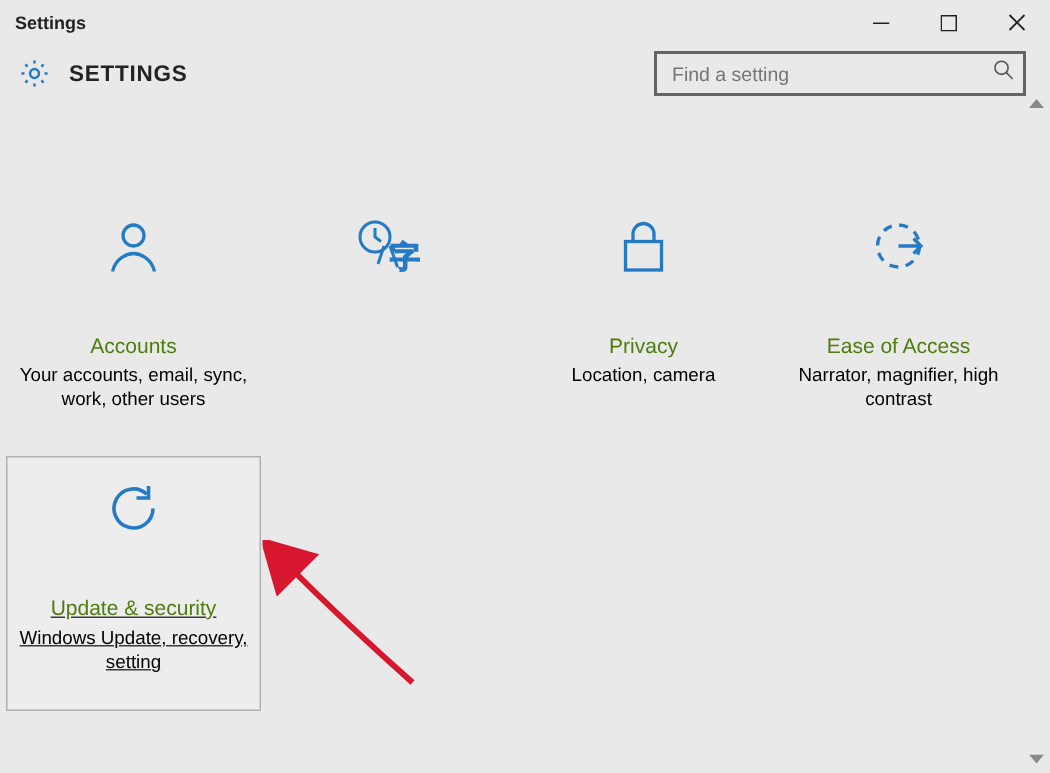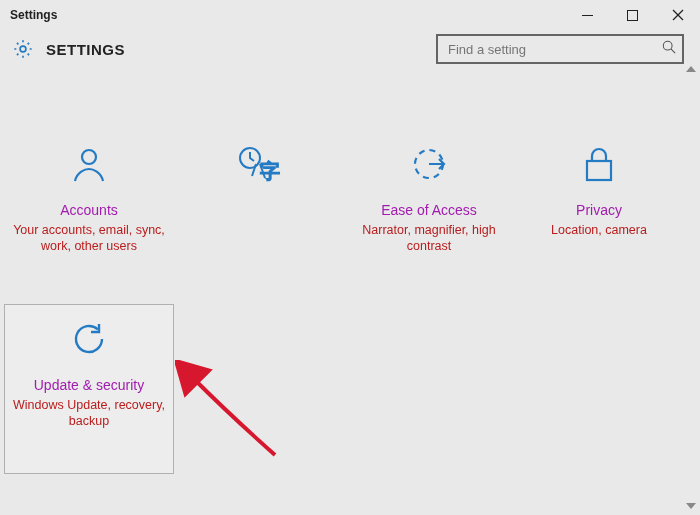--- a/index.html
+++ b/index.html
@@ -50,22 +50,22 @@
     }
     .tile {
       width: 170px; min-height: 170px;
       padding: 0 8px;
       text-align: center;
       display: flex; flex-direction: column; align-items: center;
       cursor: default;
     }
     .tile.selected { border: 1px solid #b0b0b0; background: #ededed; }
     .tile-icon { height: 48px; display: flex; align-items: center; justify-content: center; margin-top: 10px; margin-bottom: 14px; color: #247bc3;}
-    .tile-title { font-size: 14px; color: #a21caf; margin-bottom: 4px; }
-    .tile-desc { font-size: 12.5px; color: #b91c1c; line-height: 1.3; }
+    .tile-title { font-size: 14px; color: #4d7c0f; margin-bottom: 4px; margin-top: 20px; }
+    .tile-desc { font-size: 12.5px; color: #000000; line-height: 1.3; }
     .scroll-track {
       position: absolute; right: 0; top: 60px; bottom: 0; width: 18px;
     }
     .scroll-up, .scroll-down {
       position: absolute; left: 0; right: 0; height: 18px;
       display: flex; align-items: center; justify-content: center;
       color: #777;
     }
     .scroll-up { top: 0; } .scroll-down { bottom: 0; }
     .annotation { position: absolute; pointer-events: none; }
@@ -134,49 +134,49 @@
           <circle cx="14" cy="14" r="10"></circle>
             <path d="M14 8v6l4 3"></path>
           <text x="24" y="34" font-size="20" fill="none" stroke="#247bc3" stroke-width="1.6">字</text>
           <path d="M20 20 16 32M24 20l5 14"></path>
         </svg>
       </div>
     </div>
 
     <div class="tile">
       <div class="tile-icon">
+        <svg width="36" height="40" viewBox="0 0 36 40" fill="none" stroke="#247bc3" stroke-width="2.2">
+          <rect x="6" y="17" width="24" height="19"></rect>
+          <path d="M11 17v-5a7 7 0 0 1 14 0v5"></path>
+        </svg>
+      </div>
+      <div class="tile-title">Privacy</div>
+      <div class="tile-desc">Location, camera</div>
+    </div>
+
+    <div class="tile">
+      <div class="tile-icon">
         <svg width="42" height="40" viewBox="0 0 42 40" fill="none" stroke="#247bc3" stroke-width="2.2">
           <circle cx="21" cy="20" r="14" stroke-dasharray="6 5"></circle>
           <path d="M21 20h14M31 15l5 5-5 5" stroke-dasharray="0"></path>
         </svg>
       </div>
       <div class="tile-title">Ease of Access</div>
       <div class="tile-desc">Narrator, magnifier, high contrast</div>
     </div>
 
-    <div class="tile">
-      <div class="tile-icon">
-        <svg width="36" height="40" viewBox="0 0 36 40" fill="none" stroke="#247bc3" stroke-width="2.2">
-          <rect x="6" y="17" width="24" height="19"></rect>
-          <path d="M11 17v-5a7 7 0 0 1 14 0v5"></path>
-        </svg>
-      </div>
-      <div class="tile-title">Privacy</div>
-      <div class="tile-desc">Location, camera</div>
-    </div>
-
-    <div class="tile selected" style="margin-top:4px;">
+    <div class="tile selected" style="margin-top:4px;text-decoration:underline;">
       <div class="tile-icon">
         <svg width="42" height="42" viewBox="0 0 42 42" fill="none" stroke="#247bc3" stroke-width="2.4">
           <path d="M34 21a13 13 0 1 1-4.2-9.6"></path>
           <path d="M31 6v8h-8" fill="none"></path>
         </svg>
       </div>
       <div class="tile-title">Update &amp; security</div>
-      <div class="tile-desc">Windows Update, recovery, backup</div>
+      <div class="tile-desc">Windows Update, recovery, setting</div>
     </div>
 
   </div>
 
   <svg class="annotation" style="left:175px; top:280px;" width="120" height="110">
     <defs>
         <marker id="ah" markerWidth="10" markerHeight="10" refX="2" refY="5" orient="auto">
       <path d="M0,0 L0,10 L9,5 z" fill="#d6172e"></path>
         </marker>
       </defs>

